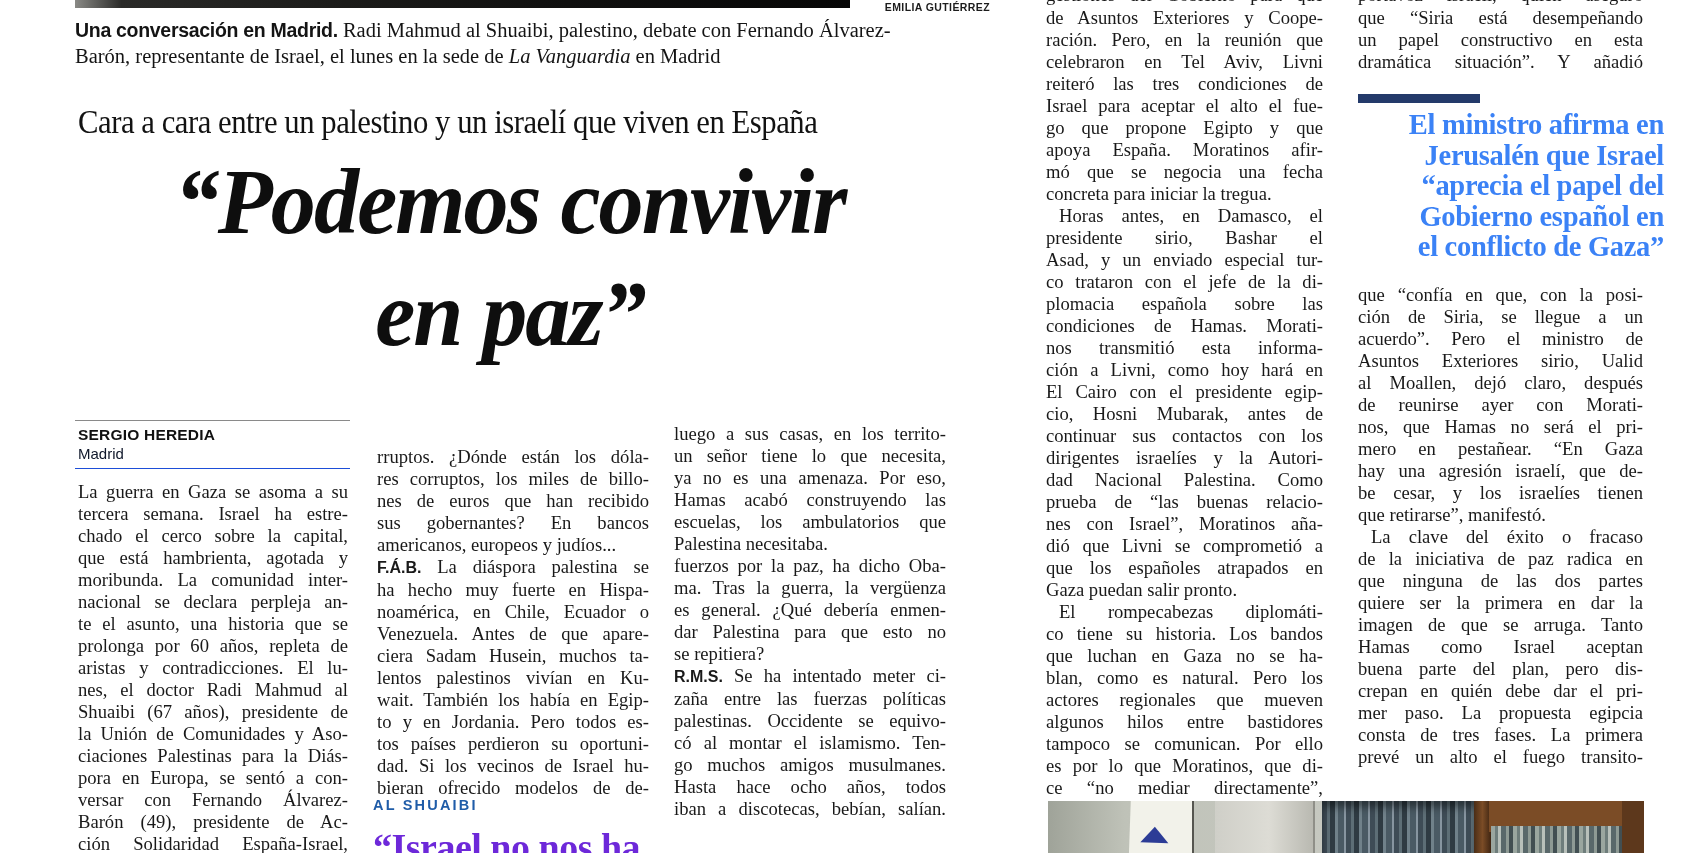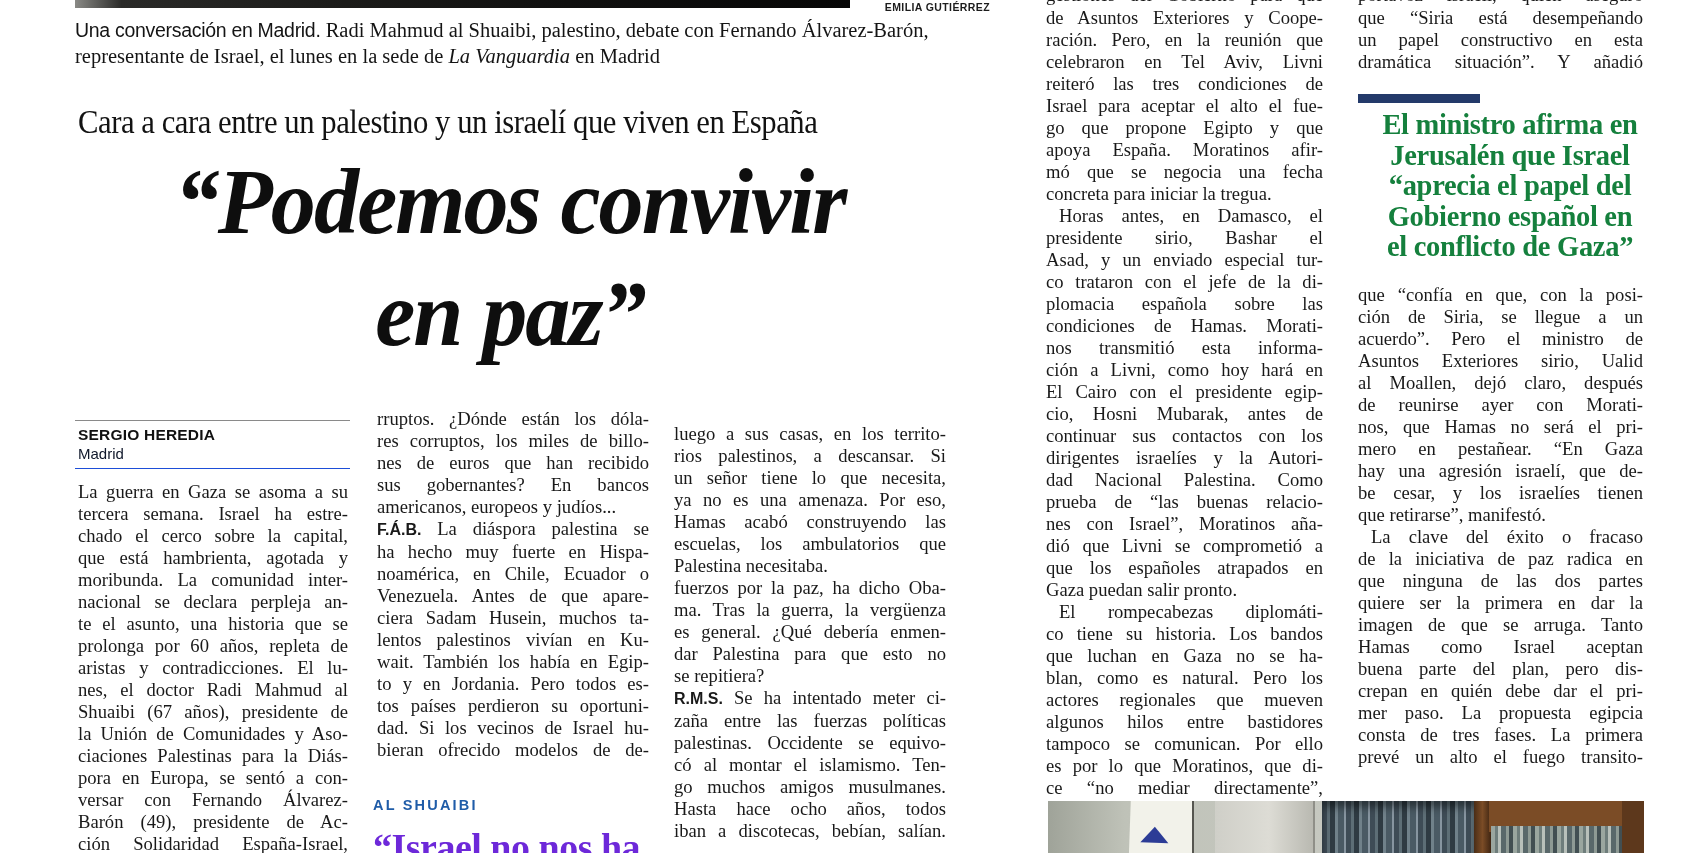--- a/index.html
+++ b/index.html
@@ -6,21 +6,21 @@
   #canvas{position:relative;width:1706px;height:853px;background:#fff;overflow:hidden;
           font-family:"Liberation Serif",serif;}
   
   .top-strip{position:absolute;left:75px;top:0;width:775px;height:8px;
     background:linear-gradient(90deg,#8a8a86 0%,#2a2a28 6%,#1b1b19 35%,#111110 60%,#060606 100%);}
   .credit{position:absolute;left:640px;top:1px;width:350px;text-align:right;
     font-family:"Liberation Sans",sans-serif;font-size:10.5px;font-weight:600;
     letter-spacing:.4px;color:#1c1c1c;}
   .caption{position:absolute;left:75px;top:18px;width:862px;font-size:20.5px;
     line-height:25.5px;color:#141414;}
-  .caption .lead{font-family:"Liberation Sans",sans-serif;font-weight:400;
+  .caption .lead{font-family:"Liberation Sans",sans-serif;font-weight:700;
     font-size:19.5px;letter-spacing:-.3px;}
   .caption .it{font-style:italic;}
   
   .kicker{position:absolute;left:78px;top:104px;width:930px;font-size:33px;color:#121212;
     transform:scaleX(.93);transform-origin:left;letter-spacing:-.5px;white-space:nowrap;}
   .headline{position:absolute;left:75px;top:146px;width:870px;text-align:center;
     font-weight:700;font-style:italic;font-size:93px;line-height:112px;color:#0e0e0e;
     letter-spacing:-2px;transform:scaleX(.97);}
   
   .byline{position:absolute;left:75px;top:420px;width:272px;border-top:1px solid #8a8a8a;
@@ -39,21 +39,21 @@
   .clipline .bl{margin-top:-16px;}
   
   .sub-label{font-family:"Liberation Sans",sans-serif;font-weight:700;font-size:14.5px;
     letter-spacing:2.2px;color:var(--accent,#1f5ca8);}
   .sub-quote{font-weight:700;font-size:38px;letter-spacing:-.5px;color:#6d28d9;margin-top:12px;}
   
   .navy-rule{position:absolute;left:1358px;top:94px;width:122px;height:9px;
     background:var(--navy,#233a6a);}
   .boxhead{position:absolute;left:1356px;top:110px;width:308px;}
   .hl{font-family:"Liberation Serif",serif;font-weight:700;font-size:28.5px;line-height:30.5px;
-    color:#15803d;letter-spacing:-.3px;text-align:center;}
+    color:#3b82f6;letter-spacing:-.3px;text-align:right;}
   
   .photo{position:absolute;left:1048px;top:801px;width:596px;height:52px;overflow:hidden;}
   .p-inner{position:absolute;left:0;top:0;width:100%;height:140px;}
   .p-wall{position:absolute;left:0;top:0;width:46%;height:100%;
     background:linear-gradient(90deg,#9fa399 0%,#bfc2b8 28%,#c6c8c0 100%);}
   .p-flag{position:absolute;left:13.5%;top:-4px;width:10.5%;height:120%;
     background:#f2f2ea;transform:rotate(2deg);}
   .p-flag:before{content:"";position:absolute;left:18%;top:18%;width:0;height:0;
     border-left:14px solid transparent;border-right:14px solid transparent;
     border-bottom:16px solid #2c3c96;}
@@ -114,21 +114,21 @@
       <div class="bl">nes, el doctor Radi Mahmud al</div>
       <div class="bl">Shuaibi (67 años), presidente de</div>
       <div class="bl">la Unión de Comunidades y Aso-</div>
       <div class="bl">ciaciones Palestinas para la Diás-</div>
       <div class="bl">pora en Europa, se sentó a con-</div>
       <div class="bl">versar con Fernando Álvarez-</div>
       <div class="bl">Barón (49), presidente de Ac-</div>
       <div class="bl">ción Solidaridad España-Israel,</div>
     </div>
 
-  <div class="col" style="left:377px;top:408px;width:272px;">
+  <div class="col" style="left:377px;top:446px;width:272px;">
       <div class="bl">rruptos. ¿Dónde están los dóla-</div>
       <div class="bl">res corruptos, los miles de billo-</div>
       <div class="bl">nes de euros que han recibido</div>
       <div class="bl">sus gobernantes? En bancos</div>
       <div class="bl end">americanos, europeos y judíos...</div>
       <div class="bl"><b>F.Á.B. </b>La diáspora palestina se</div>
       <div class="bl">ha hecho muy fuerte en Hispa-</div>
       <div class="bl">noamérica, en Chile, Ecuador o</div>
       <div class="bl">Venezuela. Antes de que apare-</div>
       <div class="bl">ciera Sadam Husein, muchos ta-</div>
@@ -140,21 +140,20 @@
       <div class="bl">bieran ofrecido modelos de de-</div>
     </div>
 
   <div class="col" style="left:373px;top:797px;width:272px;">
     <div class="sub-label">AL SHUAIBI</div>
     <div class="sub-quote">“Israel no nos ha</div>
   </div>
 
   <div class="col" style="left:674px;top:423px;width:272px;">
       <div class="bl">luego a sus casas, en los territo-</div>
-      <div class="bl">rios palestinos, a descansar. Si</div>
       <div class="bl">un señor tiene lo que necesita,</div>
       <div class="bl">ya no es una amenaza. Por eso,</div>
       <div class="bl">Hamas acabó construyendo las</div>
       <div class="bl">escuelas, los ambulatorios que</div>
       <div class="bl end">Palestina necesitaba.</div>
       <div class="bl">fuerzos por la paz, ha dicho Oba-</div>
       <div class="bl">ma. Tras la guerra, la vergüenza</div>
       <div class="bl">es general. ¿Qué debería enmen-</div>
       <div class="bl">dar Palestina para que esto no</div>
       <div class="bl end">se repitiera?</div>

